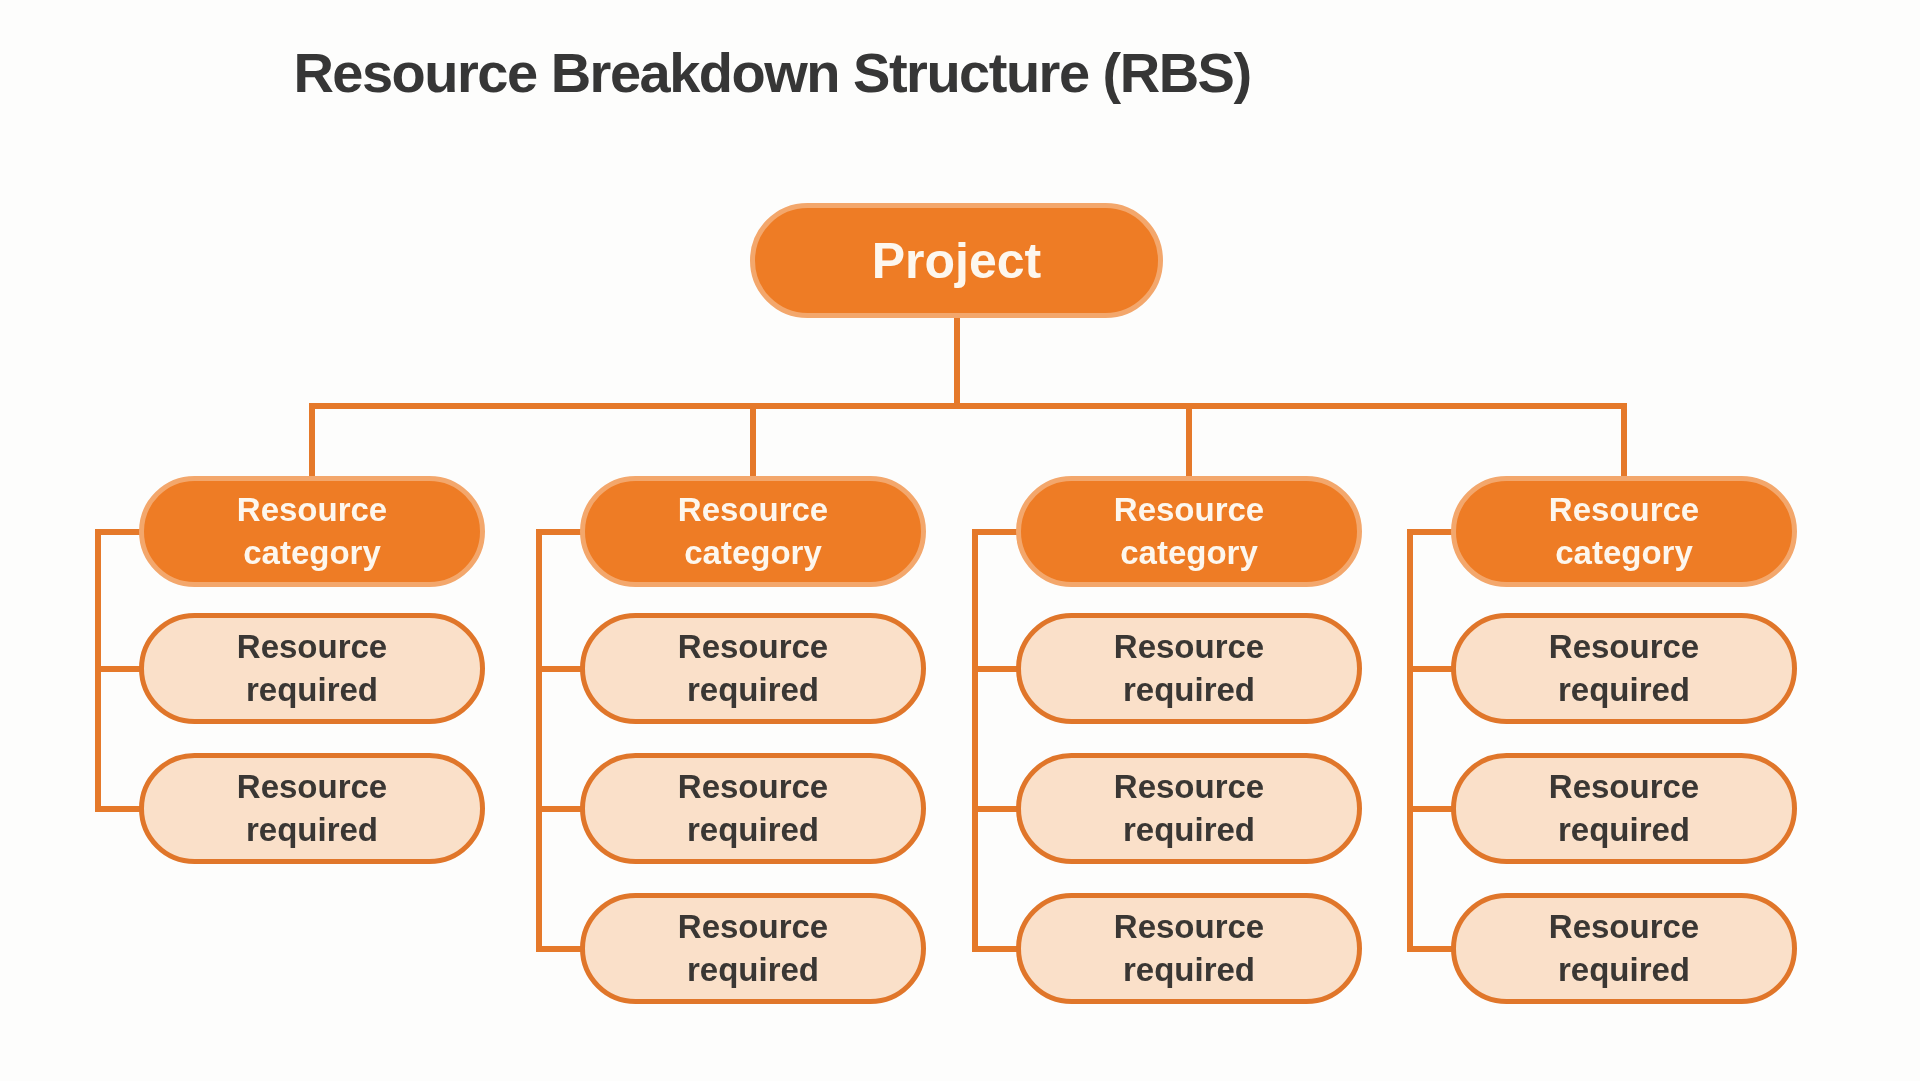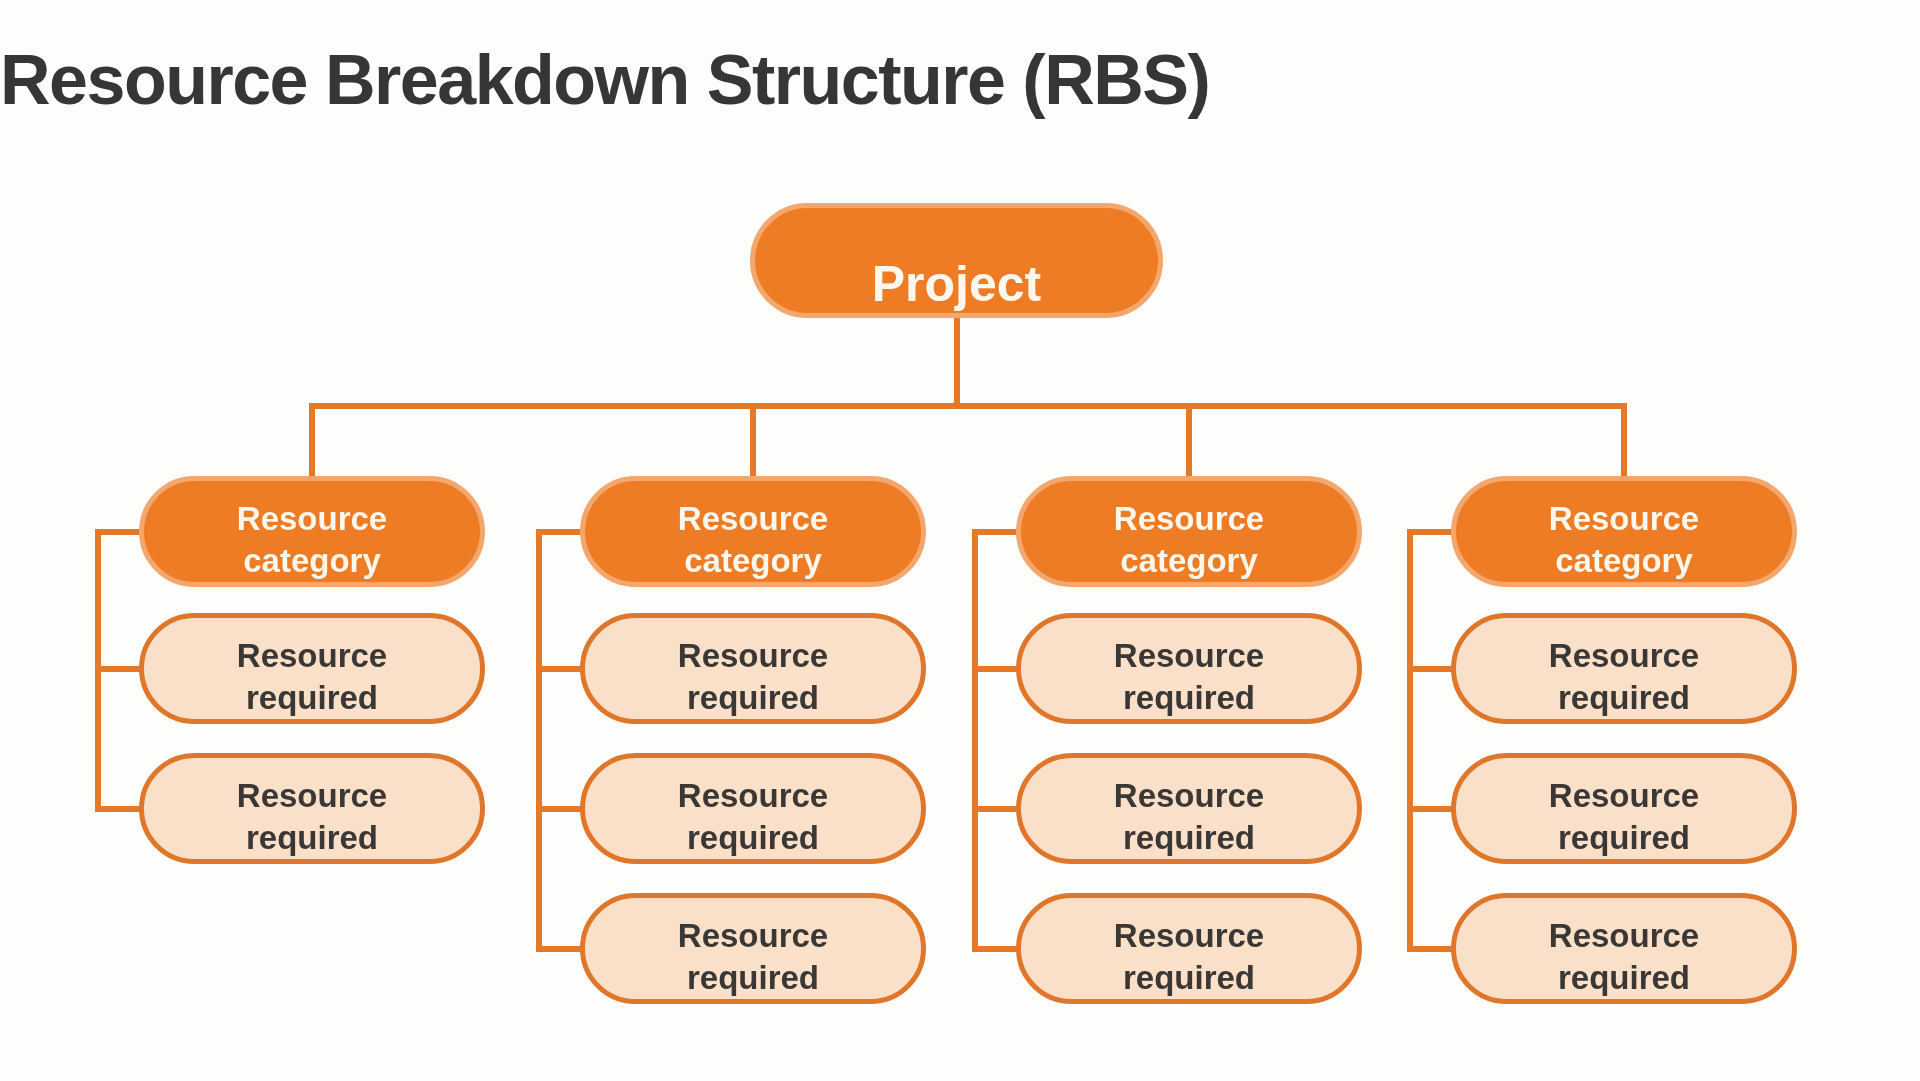--- a/index.html
+++ b/index.html
@@ -1,27 +1,27 @@
 <!DOCTYPE html>
 <html><head>
 <meta charset="utf-8">
 <style>
   html,body{margin:0;padding:0;background:#fdfdfc;}
   .canvas{
     position:relative;width:1920px;height:1081px;overflow:hidden;
     background:#fdfdfc;font-family:"Liberation Sans",sans-serif;
   }
   .title{
-    position:absolute;top:40px;left:0;width:1544px;text-align:left;
-    font-size:70px;font-weight:bold;letter-spacing:-1.5px;color:#363636;
+    position:absolute;top:40px;left:0;width:1544px;text-align:center;
+    font-size:56px;font-weight:bold;letter-spacing:-1.5px;color:#363636;
   }
   .line{position:absolute;background:#e5792a;}
   .pill{
     position:absolute;box-sizing:border-box;
-    display:flex;align-items:flex-end;justify-content:center;text-align:center;
+    display:flex;align-items:center;justify-content:center;text-align:center;
     font-weight:bold;border-radius:60px;
   }
   .project{
     left:750px;top:203px;width:413px;height:115px;
     background:#ee7c25;border:5px solid #f3a76c;color:#fdf7ee;
     font-size:50px;border-radius:60px;
   }
   .category{
     width:346px;height:111px;border-radius:56px;
     background:#ee7c25;border:5px solid #f3a76c;color:#fdf7ee;

